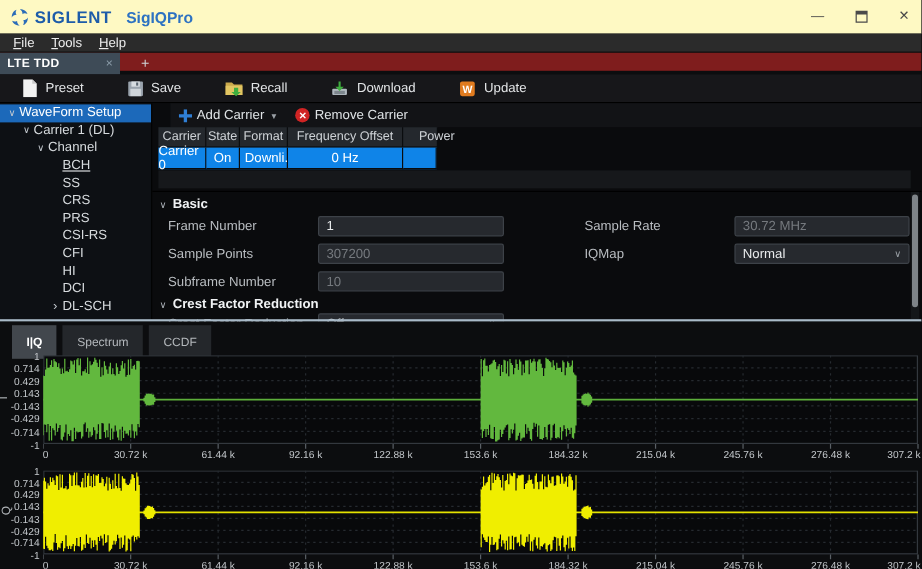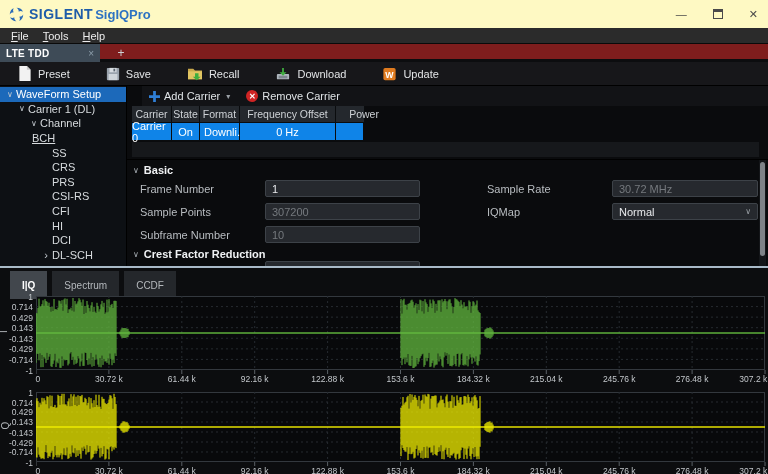--- a/index.html
+++ b/index.html
@@ -5,21 +5,21 @@
   * { margin:0; padding:0; box-sizing:border-box; }
   html,body { width:768px; height:474px; overflow:hidden; background:#0c0d0f;
     font-family:"Liberation Sans", sans-serif; -webkit-font-smoothing:antialiased; }
   .app { position:relative; width:768px; height:474px; background:#0c0d0f; }
 
   
   .titlebar { position:absolute; left:0; top:0; width:768px; height:28px; background:#fef9c3;
     display:flex; align-items:center; padding-left:8px; }
   .logo-swirl { width:17px; height:17px; margin-right:4px; display:inline-flex; }
   .brand { color:#1d5ca9; font-weight:bold; font-size:14px; letter-spacing:0.5px; }
-  .apptitle { color:#2d72c2; font-weight:bold; font-size:13px; margin-left:2px; }
+  .apptitle { color:#2d72c2; font-weight:bold; font-size:13px; margin-left:12px; }
   .wincontrols { position:absolute; right:10px; top:0; height:28px; display:flex; align-items:center; gap:26px; }
   .winbtn { color:#4a4a4a; font-size:11px; cursor:default; line-height:1; }
   .winbtn.max { width:10px; height:10px; border:1.5px solid #4a4a4a; border-top-width:3px; }
 
   
   .menubar { position:absolute; left:0; top:28px; width:768px; height:16px; background:#2b2b2b;
     display:flex; align-items:center; padding-left:4px; border-bottom:1px solid #0a0a0a; }
   .menu-item { display:inline-block; color:#ececec; font-size:11px; padding:0 7px; }
   .menu-item::first-letter { text-decoration:underline; }
 
@@ -187,21 +187,21 @@
           <span>WaveForm Setup</span>
         </div>
         <div class="tree-item" style="padding-left: 16px;">
           <span class="tree-chev">∨</span>
           <span>Carrier 1 (DL)</span>
         </div>
         <div class="tree-item" style="padding-left: 28px;">
           <span class="tree-chev">∨</span>
           <span>Channel</span>
         </div>
-        <div class="tree-item" style="padding-left: 20px; text-decoration: underline;">
+        <div class="tree-item" style="padding-left: 40px; text-decoration: underline;">
           <span class="tree-chev"></span>
           <span>BCH</span>
         </div>
         <div class="tree-item" style="padding-left: 40px;">
           <span class="tree-chev"></span>
           <span>SS</span>
         </div>
         <div class="tree-item" style="padding-left: 40px;">
           <span class="tree-chev"></span>
           <span>CRS</span>

